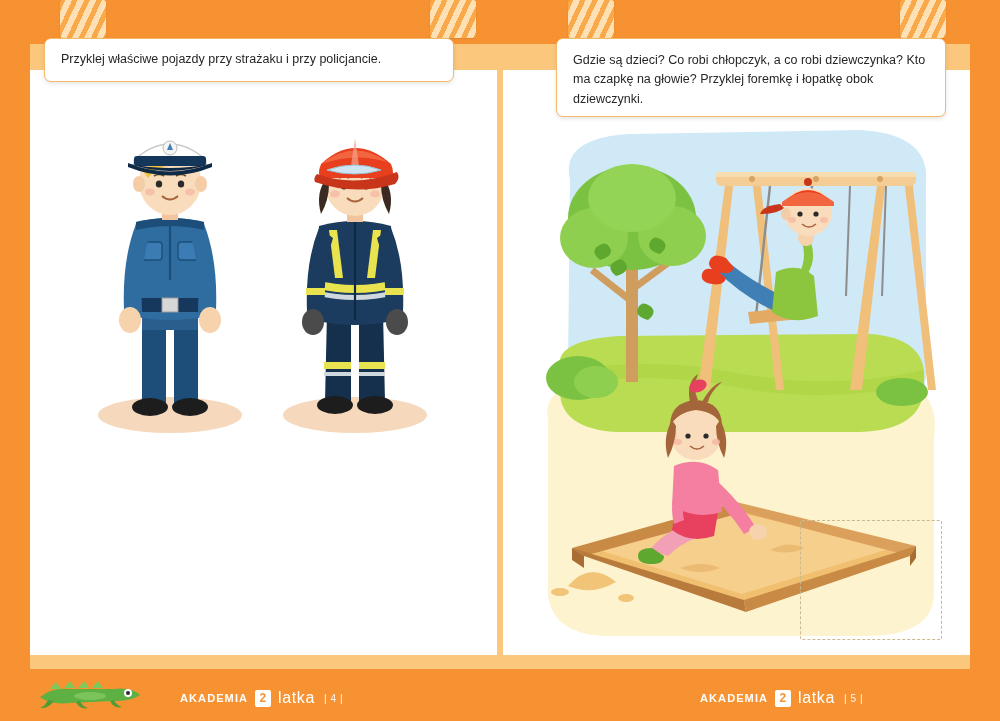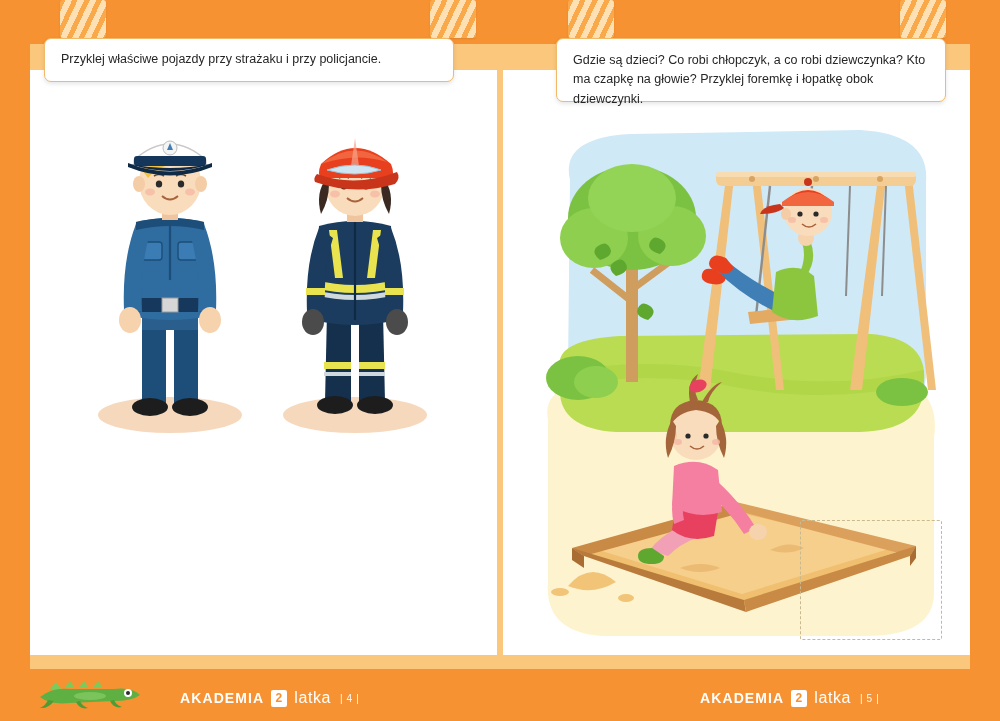--- a/index.html
+++ b/index.html
@@ -97,39 +97,39 @@
     font-size: 12.5px;
     line-height: 1.55;
   }
   .callout.left {
     left: 44px; top: 38px;
     width: 410px; height: 44px;
     display: flex; align-items: center;
   }
   .callout.right {
     left: 556px; top: 38px;
-    width: 390px; height: 64px;
+    width: 390px; height: 79px;
   }
 
   
   .footer-left, .footer-right {
     position: absolute;
     bottom: 14px;
     display: flex;
     align-items: center;
     gap: 5px;
     font-size: 10px;
     color: #ffffff;
     letter-spacing: 0.6px;
   }
   .footer-left { left: 180px; }
   .footer-right { left: 700px; }
   .footer-akademia {
     font-weight: bold;
-    font-size: 14px;
+    font-size: 11px;
     letter-spacing: 1.1px;
   }
   .footer-badge {
     background: #ffffff;
     color: #f79232;
     font-weight: bold;
     font-size: 12px;
     width: 16px; height: 17px;
     display: flex; align-items: center; justify-content: center;
     border-radius: 2px;

